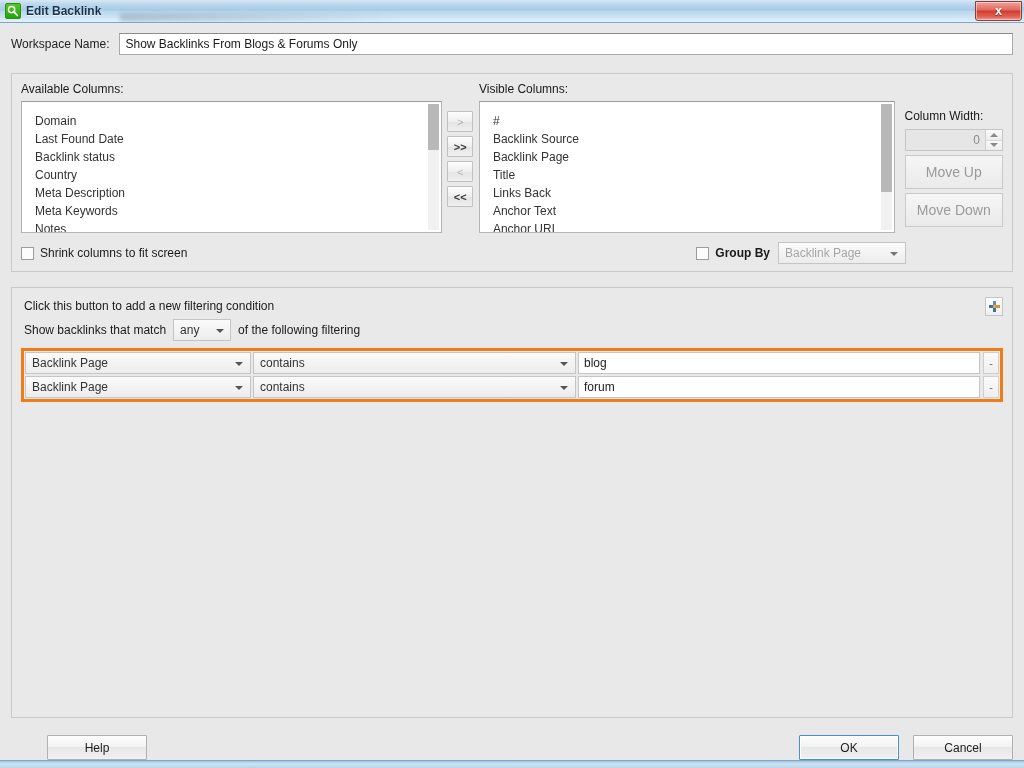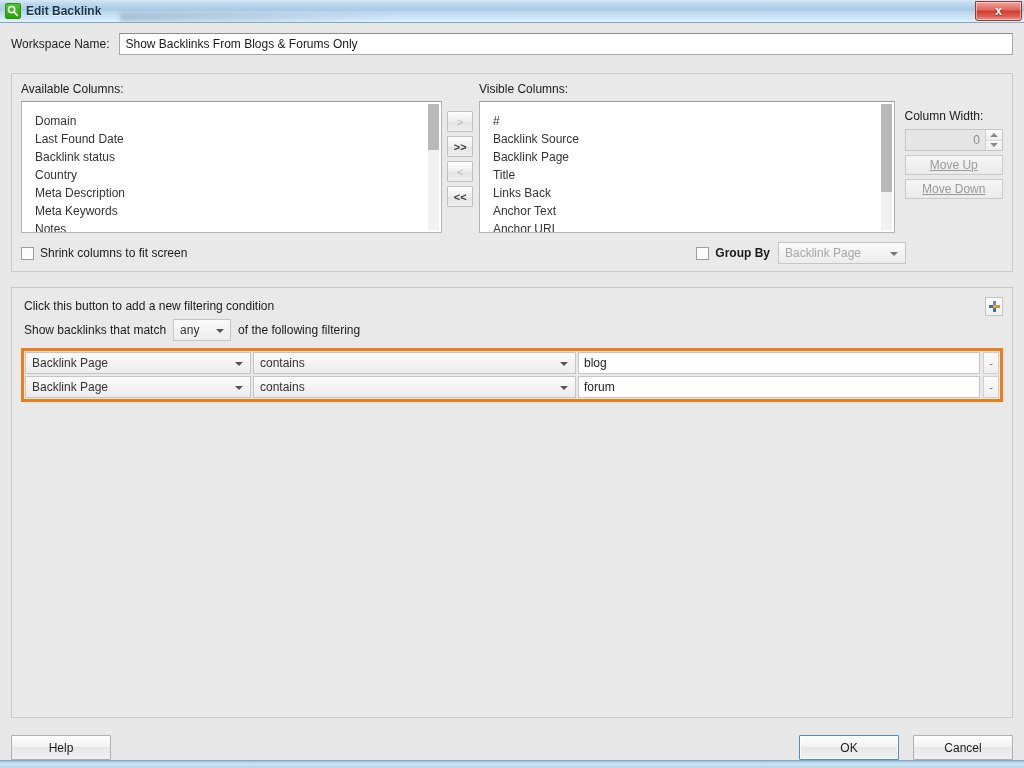--- a/index.html
+++ b/index.html
@@ -230,28 +230,27 @@
   }
   .spin-arrows div:first-child { border-bottom: 1px solid #d7d7d7; }
   .arrow-up, .arrow-dn {
     width: 0; height: 0;
     border-left: 4px solid transparent;
     border-right: 4px solid transparent;
   }
   .arrow-up { border-bottom: 4px solid #8a8a8a; }
   .arrow-dn { border-top: 4px solid #8a8a8a; }
   .mbtn {
-    height: 20px;
+    height: 34px;
     border: 1px solid #c9c9c9;
     background: linear-gradient(to bottom, #f6f6f6, #eaeaea);
-    font-size: 12px;
+    font-size: 14px;
     color: #9a9a9a;
     display: flex; align-items: center; justify-content: center;
     cursor: default;
-    text-decoration: underline;
   }
 
   
   .opt-row {
     display: flex;
     align-items: center;
     margin-top: 9px;
   }
   .chk {
     width: 13px; height: 13px;
@@ -354,20 +353,21 @@
     color: #666;
     display: flex; align-items: center; justify-content: center;
     cursor: pointer;
   }
 
   
   .footer {
     display: flex;
     align-items: flex-start;
     padding-top: 10px;
+    margin-left: 36px;
   }
   .btn {
     height: 25px;
     border: 1px solid #b0b0b0;
     background: linear-gradient(to bottom, #fdfdfd 0%, #f3f3f3 45%, #e7e7e7 50%, #f1f1f1 100%);
     font-size: 12px;
     color: #1d1d1d;
     display: flex; align-items: center; justify-content: center;
     cursor: pointer;
     border-radius: 1px;

